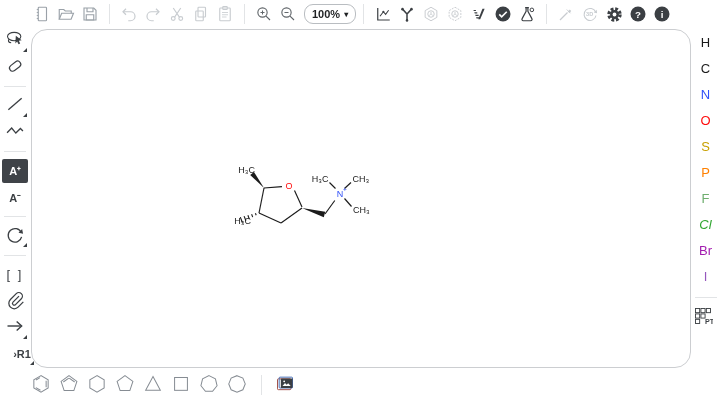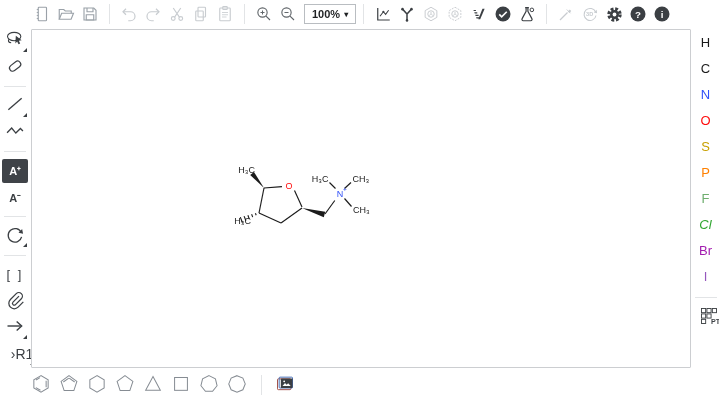--- a/index.html
+++ b/index.html
@@ -13,48 +13,48 @@
   .tgroup { display:flex; align-items:center; }
   .vsep { width:1px; height:20px; background:#e2e4e6; margin:0 7px; }
   .tbtn { position:relative; width:24px; height:26px; display:flex; align-items:center;
     justify-content:center; cursor:pointer; background:transparent; border:none; }
   .c-dark { color:#3b3f43; }
   .c-mid  { color:#9aa1a8; }
   .c-dis  { color:#c8ccd0; }
   .c-zoom { color:#5f6468; }
   .tbtn svg { display:block; }
   .zoombox { display:flex; align-items:center; gap:4px; border:1px solid #b9bdc1;
-    border-radius:0; padding:2px 7px; height:20px; margin-left:4px; cursor:pointer;
+    border-radius:9px; padding:2px 7px; height:20px; margin-left:4px; cursor:pointer;
     font-size:11px; font-weight:700; color:#1f2123; }
   .zoombox .chev { font-size:8px; color:#1f2123; }
 
   
   .leftbar { position:absolute; left:0; top:29px; width:30px; height:340px;
     display:flex; flex-direction:column; align-items:center; background:#fff; }
   .lbtn { position:relative; width:26px; height:24px; display:flex; align-items:center;
     justify-content:center; color:#3b3f43; cursor:pointer; background:transparent; border:none;
     margin-bottom:3px; }
   .hsep { width:22px; height:1px; background:#e2e4e6; margin:4px 0 7px 0; }
   .lbtn.sel { background:#3f4348; color:#fff; border-radius:2px; }
   .corner::after { content:""; position:absolute; right:1px; bottom:1px;
     border-left:4px solid transparent; border-bottom:4px solid #3b3f43; }
   .glyphbtn { font-size:11px; font-weight:700; }
-  .rglabel { font-size:14px; font-weight:400; letter-spacing:0;margin-left:14px; }
+  .rglabel { font-size:11px; font-weight:700; letter-spacing:0;margin-left:14px; }
 
   
   .rightbar { position:absolute; right:0; top:29px; width:29px; height:340px;
     display:flex; flex-direction:column; align-items:center; background:#fff; }
   .ebtn { width:26px; height:26px; display:flex; align-items:center; justify-content:center;
     font-size:13px; cursor:pointer; background:transparent; border:none; }
-  .ptbtn { width:26px; height:24px; display:flex; align-items:center; justify-content:flex-end;
+  .ptbtn { width:26px; height:24px; display:flex; align-items:center; justify-content:flex-start;
     color:#3b3f43; cursor:pointer; background:transparent; border:none; }
 
   
   .canvas { position:absolute; left:31px; top:29px; width:660px; height:339px;
-    background:#fff; border:1px solid #ccced1; border-radius:1px; }
+    background:#fff; border:1px solid #ccced1; border-radius:16px; }
   .mol { position:absolute; left:185px; top:120px; }
   .mol text { font-family:"Liberation Sans", sans-serif; }
 
   
   .bottombar { position:absolute; left:28px; top:369px; width:692px; height:31px;
     display:flex; align-items:center; background:#fff; }
   .shbtn { width:26px; height:26px; display:flex; align-items:center; justify-content:center;
     color:#868c93; cursor:pointer; background:transparent; border:none; margin-right:2px; }
   .libbtn { width:28px; height:26px; display:flex; align-items:center; justify-content:center;
     color:#3b3f43; cursor:pointer; background:transparent; border:none; }

